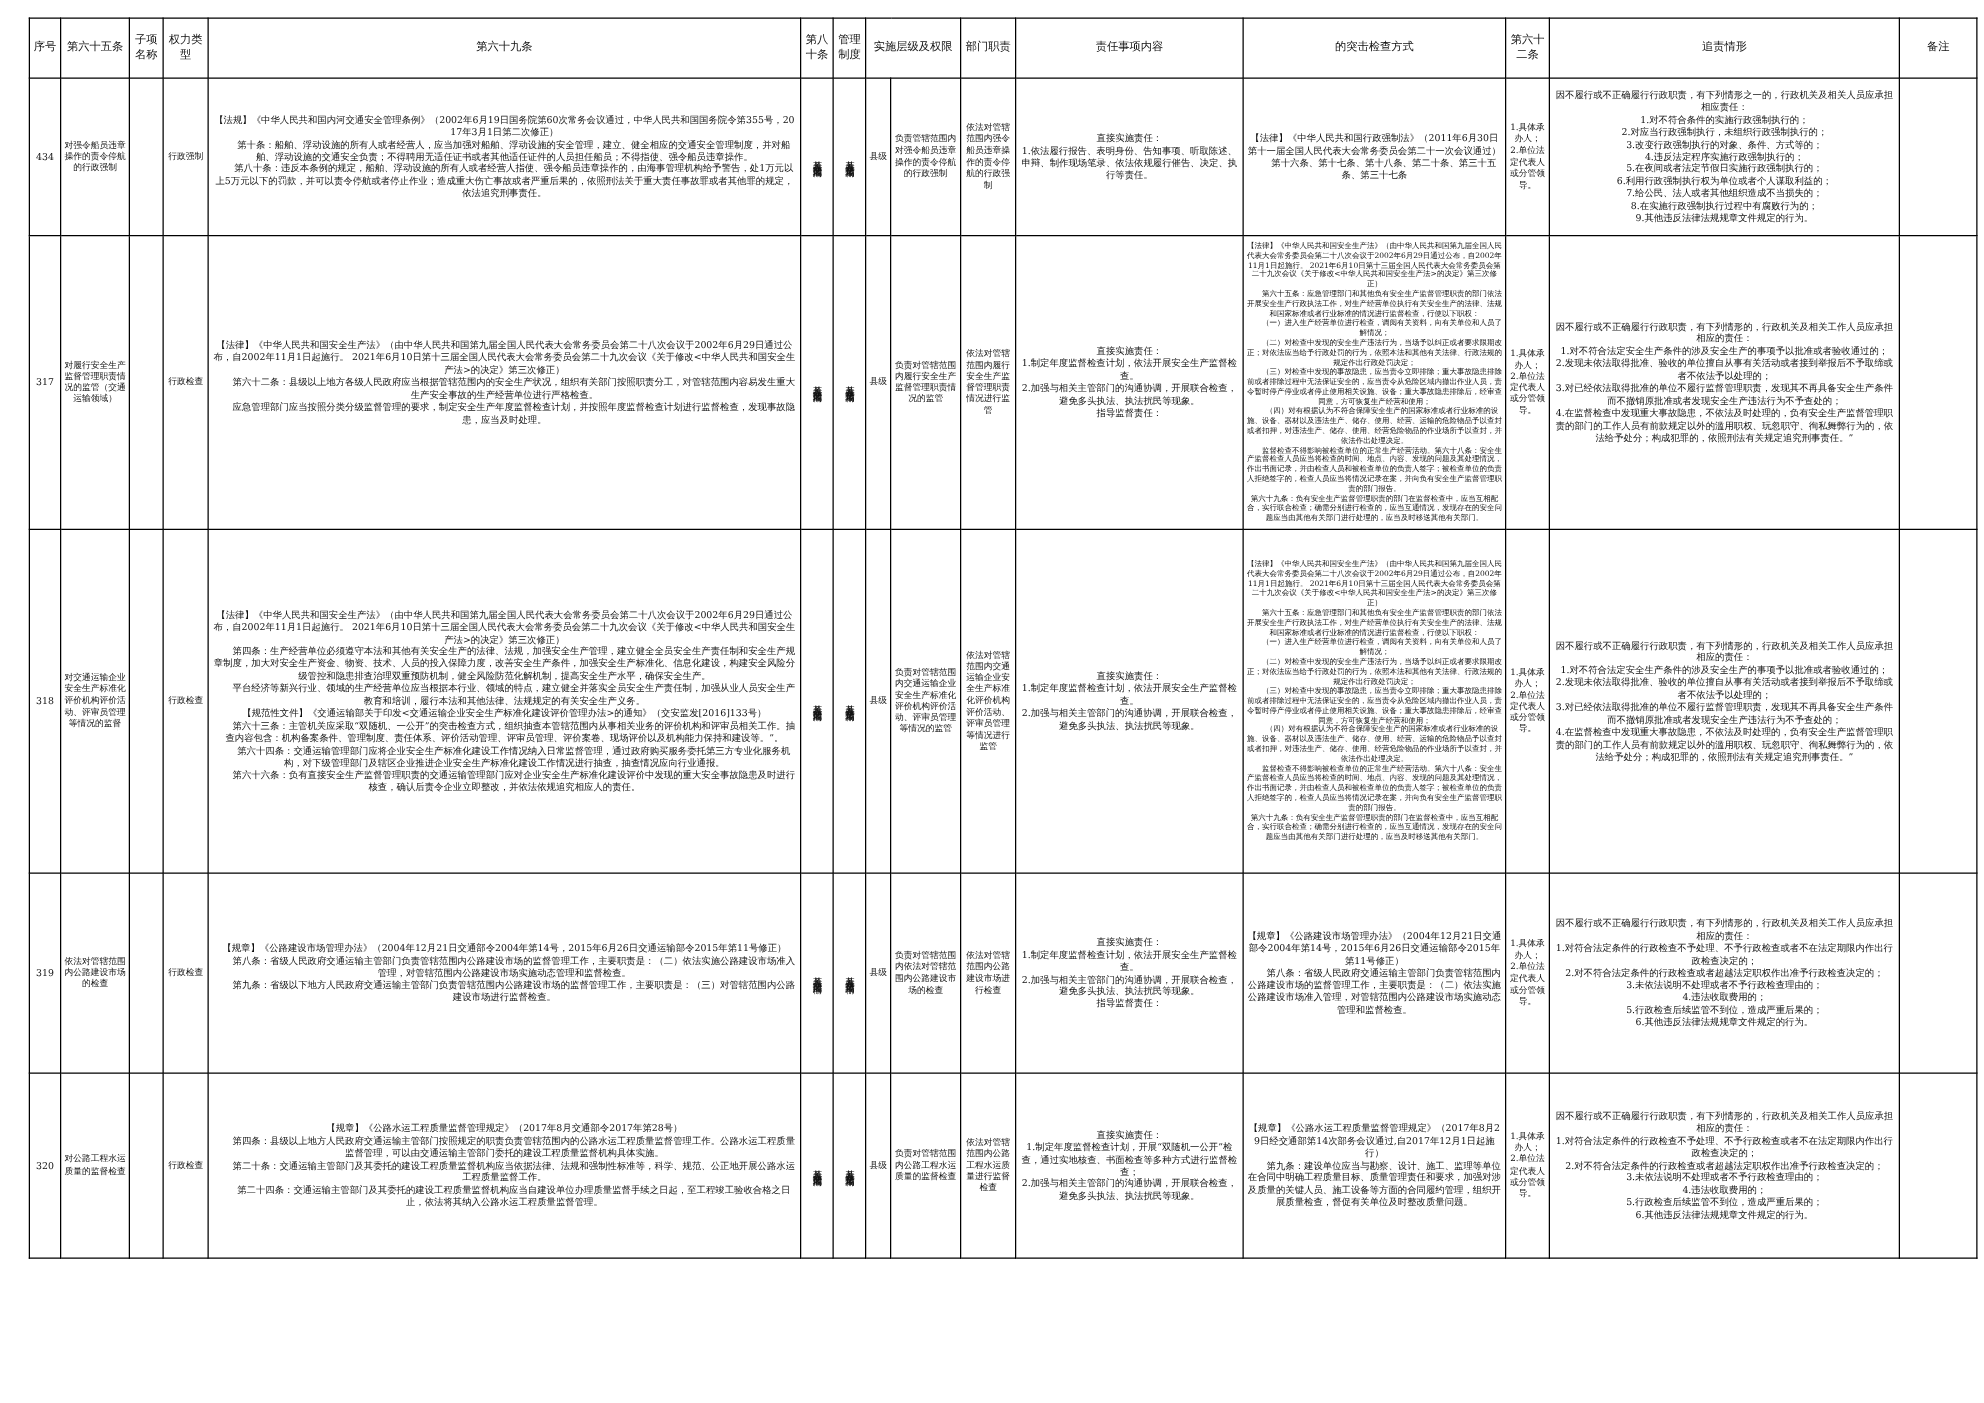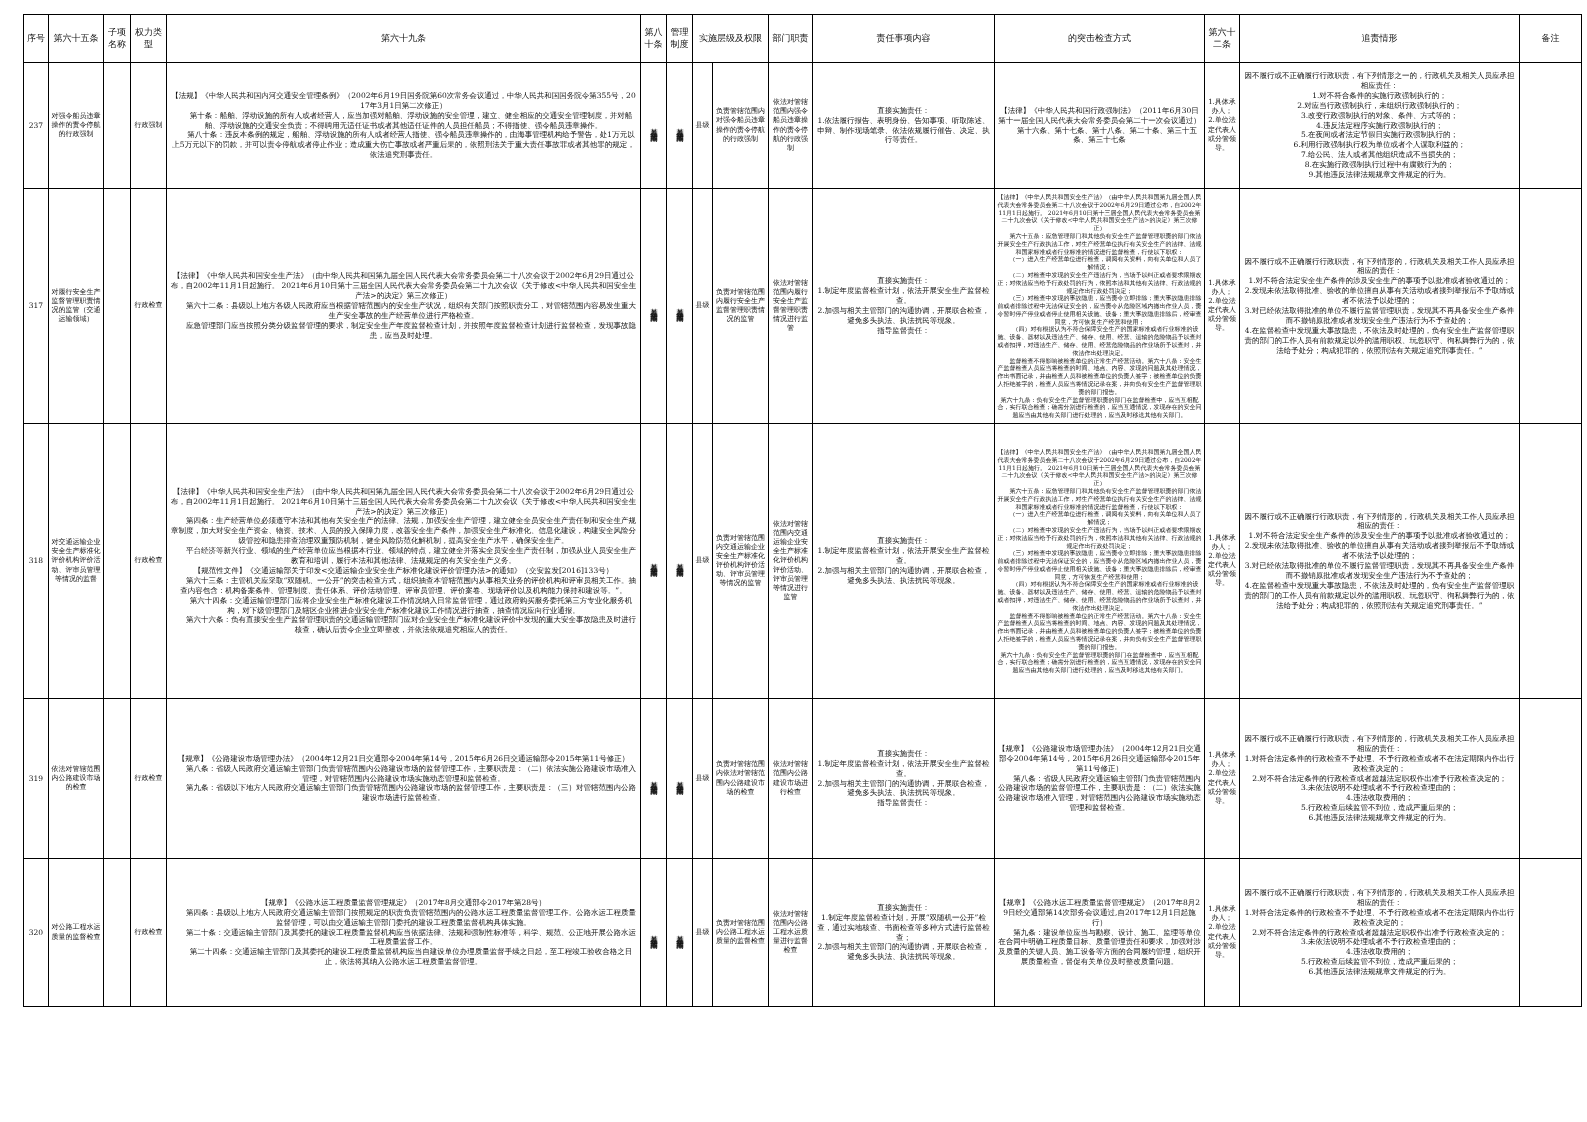--- a/index.html
+++ b/index.html
@@ -56,21 +56,21 @@
         <th>部门职责</th>
         <th>责任事项内容</th>
         <th>的突击检查方式</th>
         <th>第六十二条</th>
         <th>追责情形</th>
         <th>备注</th>
       </tr>
     </thead>
     <tbody>
       <tr class="r316">
-        <td>237</td>
+        <td>434</td>
         <td class="sm">
             <div class="clip" style="max-height:122px">对强令船员违章操作的责令停航的行政强制</div>
           </td>
         <td></td>
         <td class="sm">行政强制</td>
         <td class="left">
             <div class="clip" style="max-height:122px">【法规】《中华人民共和国内河交通安全管理条例》（2002年6月19日国务院第60次常务会议通过，中华人民共和国国务院令第355号，2017年3月1日第二次修正）
 　　第十条：船舶、浮动设施的所有人或者经营人，应当加强对船舶、浮动设施的安全管理，建立、健全相应的交通安全管理制度，并对船舶、浮动设施的交通安全负责；不得聘用无适任证书或者其他适任证件的人员担任船员；不得指使、强令船员违章操作。
 　　第八十条：违反本条例的规定，船舶、浮动设施的所有人或者经营人指使、强令船员违章操作的，由海事管理机构给予警告，处1万元以上5万元以下的罚款，并可以责令停航或者停止作业；造成重大伤亡事故或者严重后果的，依照刑法关于重大责任事故罪或者其他罪的规定，依法追究刑事责任。</div>
           </td>

